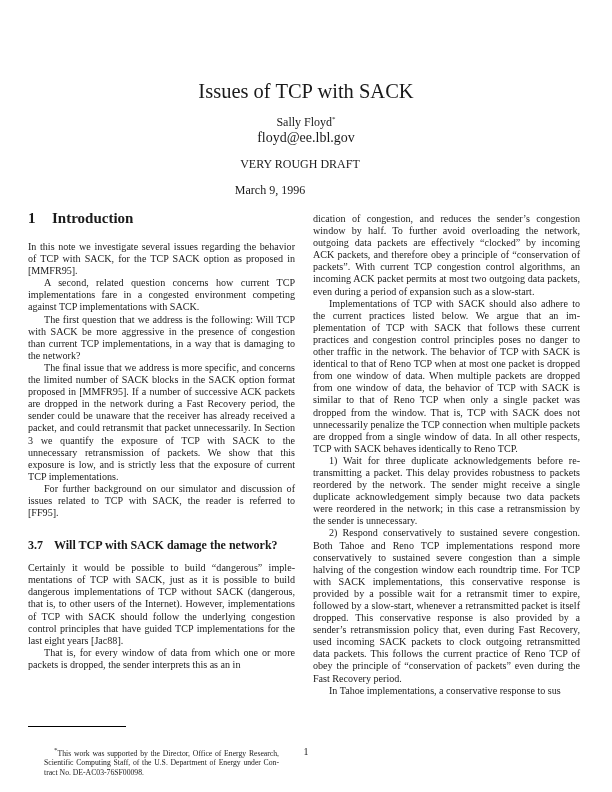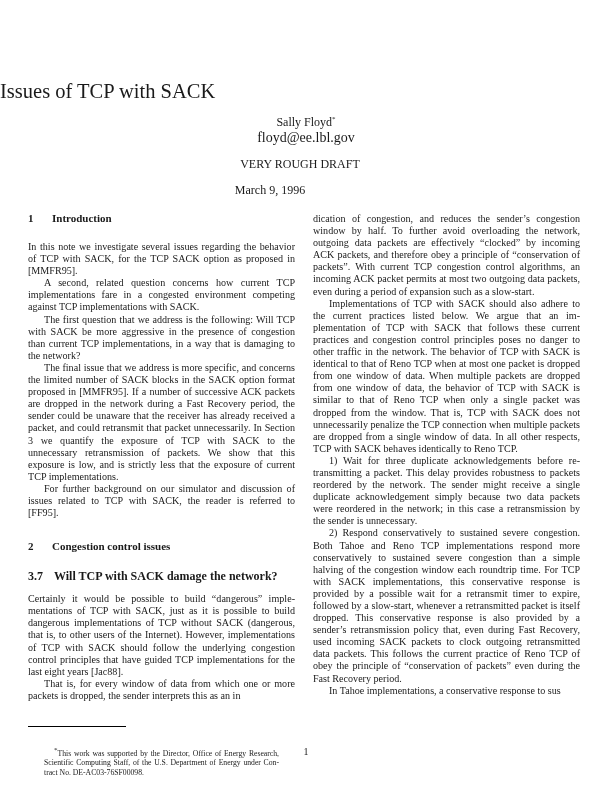--- a/index.html
+++ b/index.html
@@ -1,28 +1,28 @@
 <!DOCTYPE html>
 <html><head>
 <meta charset="utf-8">
 <style>
   html, body { margin:0; padding:0; background:#fff; }
   body { width:612px; height:792px; position:relative; overflow:hidden; font-family:"Liberation Serif","DejaVu Serif",serif; color:#1a1a1a; }
-  .title { position:absolute; top:80px; left:0; width:612px; text-align:left; font-size:20.5px; }
+  .title { position:absolute; top:80px; left:0; width:612px; text-align:center; font-size:20.5px; }
   .author { position:absolute; top:115px; left:0; width:612px; text-align:center; font-size:12px; }
   .email { position:absolute; top:130px; left:0; width:612px; text-align:center; font-size:14px; }
   .draft { position:absolute; top:157px; left:0; width:600px; text-align:center; font-size:12px; }
   .date { position:absolute; top:183px; left:0; width:540px; text-align:center; font-size:12px; }
   sup { font-size:7px; }
   .col { position:absolute; width:267px; font-size:10.1px; line-height:12.1px; text-align:justify; }
   .col.left { left:28px; top:210px; }
   .col.right { left:313px; top:213px; }
   .col p { margin:0; text-indent:16px; hyphens:manual; }
   .col p.noindent { text-indent:0; }
-  h1 { font-size:11px; font-weight:bold; margin:0 0 14px 0; line-height:17px; }
+  h1 { font-size:15px; font-weight:bold; margin:0 0 14px 0; line-height:17px; }
   h1 .num { display:inline-block; width:24px; }
   h2 { font-size:12px; font-weight:bold; margin:0 0 10px 0; line-height:14px; }
   h2 .num { display:inline-block; width:26px; }
   .gap1 { height:19px; }
   .fnrule { position:absolute; left:28px; top:726px; width:98px; border-top:0.8px solid #000; }
   .footnote { position:absolute; left:28px; top:730px; width:267px; font-size:7.7px; line-height:9.6px; text-align:justify; }
   .footnote p { margin:16px; text-indent:10px; }
   .pagenum { position:absolute; top:746px; left:0; width:612px; text-align:center; font-size:10px; }
 </style>
 </head>
@@ -37,21 +37,20 @@
   <div class="date">March 9, 1996</div>
 
   <div class="col left">
     <h1><span class="num">1</span><span>Introduction</span></h1>
     <p class="noindent">In this note we investigate several issues regarding the be­havior of TCP with SACK, for the TCP SACK option as proposed in [MMFR95].</p>
     <p>A second, related question concerns how current TCP implementations fare in a congested environment competing against TCP implementations with SACK.</p>
     <p>The first question that we address is the following: Will TCP with SACK be more aggressive in the presence of con­gestion than current TCP implementations, in a way that is damaging to the network?</p>
     <p>The final issue that we address is more specific, and con­cerns the limited number of SACK blocks in the SACK op­tion format proposed in [MMFR95]. If a number of succes­sive ACK packets are dropped in the network during a Fast Recovery period, the sender could be unaware that the re­ceiver has already received a packet, and could retransmit that packet unnecessarily. In Section 3 we quantify the ex­posure of TCP with SACK to the unnecessary retransmission of packets. We show that this exposure is low, and is strictly less that the exposure of current TCP implementations.</p>
     <p>For further background on our simulator and discussion of issues related to TCP with SACK, the reader is referred to [FF95].</p>
     <div class="gap1"></div>
-    <h1><span class="num">2</span><span>Congestion control issues</span></h1>
     <h2><span class="num">3.7</span><span>Will TCP with SACK damage the network?</span></h2>
     <p class="noindent">Certainly it would be possible to build “dangerous” imple­mentations of TCP with SACK, just as it is possible to build dangerous implementations of TCP without SACK (danger­ous, that is, to other users of the Internet). However, imple­mentations of TCP with SACK should follow the underlying congestion control principles that have guided TCP imple­mentations for the last eight years [Jac88].</p>
     <p>That is, for every window of data from which one or more packets is dropped, the sender interprets this as an in­</p>
   </div>
 
   <div class="col right">
     <p class="noindent">dication of congestion, and reduces the sender’s congestion window by half. To further avoid overloading the network, outgoing data packets are effectively “clocked” by incoming ACK packets, and therefore obey a principle of “conserva­tion of packets”. With current TCP congestion control algo­rithms, an incoming ACK packet permits at most two outgo­ing data packets, even during a period of expansion such as a slow-start.</p>
     <p>Implementations of TCP with SACK should also adhere to the current practices listed below. We argue that an im­plementation of TCP with SACK that follows these current practices and congestion control principles poses no danger to other traffic in the network. The behavior of TCP with SACK is identical to that of Reno TCP when at most one packet is dropped from one window of data. When multiple packets are dropped from one window of data, the behav­ior of TCP with SACK is similar to that of Reno TCP when only a single packet was dropped from the window. That is, TCP with SACK does not unnecessarily penalize the TCP connection when multiple packets are dropped from a sin­gle window of data. In all other respects, TCP with SACK behaves identically to Reno TCP.</p>
     <p>1) Wait for three duplicate acknowledgements before re­transmitting a packet. This delay provides robustness to pack­ets reordered by the network. The sender might receive a single duplicate acknowledgement simply because two data packets were reordered in the network; in this case a retrans­mission by the sender is unnecessary.</p>
     <p>2) Respond conservatively to sustained severe conges­tion. Both Tahoe and Reno TCP implementations respond more conservatively to sustained severe congestion than a simple halving of the congestion window each roundtrip time. For TCP with SACK implementations, this conservative re­sponse is provided by a possible wait for a retransmit timer to expire, followed by a slow-start, whenever a retransmit­ted packet is itself dropped. This conservative response is also provided by a sender’s retransmission policy that, even during Fast Recovery, used incoming SACK packets to clock outgoing retransmitted data packets. This follows the current practice of Reno TCP of obey the principle of “conservation of packets” even during the Fast Recovery period.</p>

